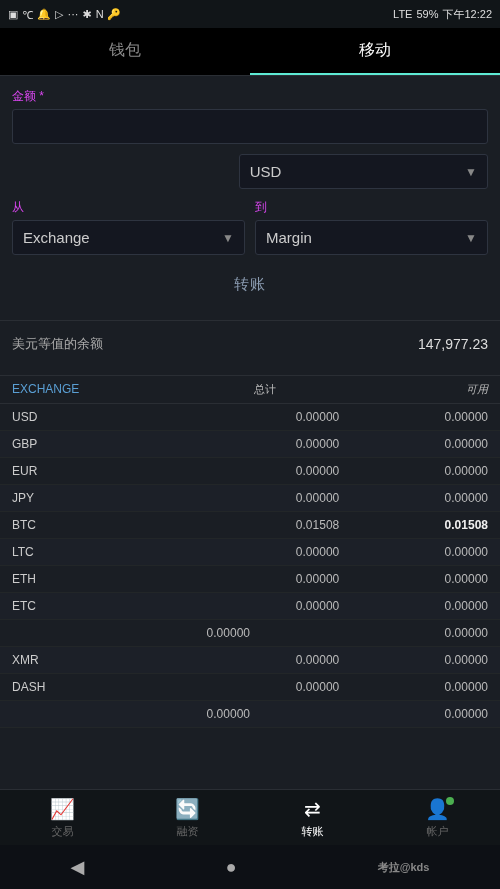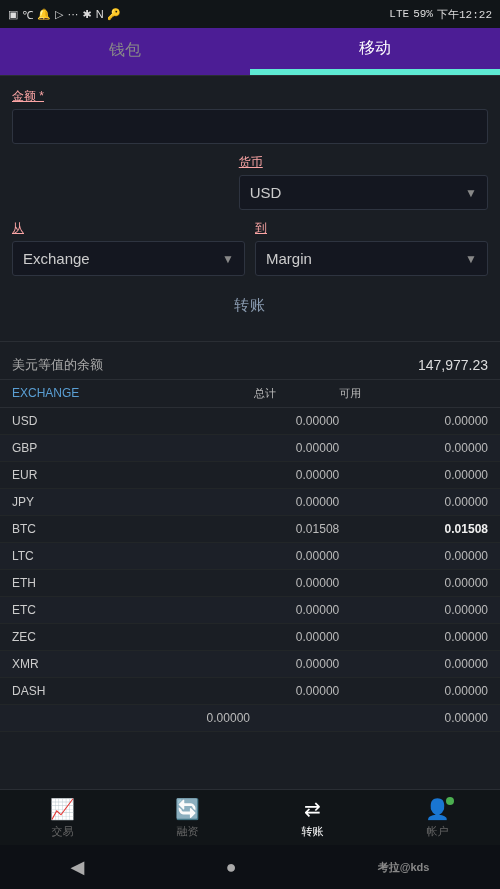--- a/index.html
+++ b/index.html
@@ -19,43 +19,43 @@
       height: 28px;
       background: #111518;
       display: flex;
       align-items: center;
       justify-content: space-between;
       padding: 0 8px;
       font-size: 11px;
       color: #ddd;
     }
     .status-left { display: flex; align-items: center; gap: 4px; }
-    .status-right { display: flex; align-items: center; gap: 4px; font-size: 11px; font-family: Liberation Mono, monospace; }
+    .status-right { display: flex; align-items: center; gap: 4px; font-size: 11px; }
 
     
     .top-tabs {
       display: flex;
       width: 100%;
       height: 48px;
-      background: #4c1d95;
+      background: #000000;
       border-bottom: 1px solid #2a2e34;
     }
     .top-tab {
       flex: 1;
       display: flex;
       align-items: center;
       justify-content: center;
       font-size: 16px;
       color: #888;
       cursor: pointer;
       border-bottom: 2px solid transparent;
     }
     .top-tab.active {
       color: #fff;
-      border-bottom: 6px solid #5eead4;
+      border-bottom: 2px solid #5eead4;
     }
 
     
     .form-area {
       background: #1a1e24;
       padding: 12px 12px 16px 12px;
       border-bottom: 1px solid #2a2e34;
     }
 
     .form-row {
@@ -65,23 +65,22 @@
     }
 
     .form-group {
       flex: 1;
       display: flex;
       flex-direction: column;
     }
 
     .form-label {
       font-size: 12px;
-      color: #fca5a5;
+      color: #d946ef;
       margin-bottom: 4px;
-      text-decoration: underline;
     }
 
     .form-input {
       background: #141720;
       border: 1px solid #2e3440;
       border-radius: 3px;
       color: #ccc;
       font-size: 15px;
       padding: 8px 10px;
       outline: none;
@@ -128,21 +127,21 @@
       border: none;
       color: #8a9bb0;
       font-size: 15px;
       padding: 10px 40px;
       cursor: pointer;
       letter-spacing: 1px;
     }
 
     
     .balance-section {
-      padding: 14px 12px 5px 12px;
+      padding: 14px 12px 22px 12px;
       display: flex;
       justify-content: space-between;
       align-items: center;
       font-size: 13px;
       color: #aaa;
       border-bottom: 1px solid #2a2e34;
     }
     .balance-value {
       color: #ddd;
       font-size: 14px;
@@ -156,21 +155,21 @@
 
     .table-header {
       display: flex;
       padding: 6px 12px;
       font-size: 11px;
       color: #666;
       border-bottom: 1px solid #2a2e34;
     }
     .table-header .col-name { flex: 1.2; color: #5a9fd4; font-size: 12px; text-transform: uppercase; }
     .table-header .col-total { flex: 1; text-align: center; }
-    .table-header .col-avail { flex: 1; text-align: left; }
+    .table-header .col-avail { flex: 1; text-align: right; font-style: italic; }
 
     .table-row-item {
       display: flex;
       padding: 6px 12px;
       font-size: 12px;
       border-bottom: 1px solid #222628;
       align-items: center;
     }
     .table-row-item:nth-child(even) { background: #1c2028; }
     .col-name { flex: 1.2; color: #ccc; }
@@ -268,21 +267,20 @@
 <div class="form-area">
 
   <div class="amount-row">
     <div class="form-label">金额 *</div>
     <input class="form-input" type="text" value="" style="">
   </div>
 
   <div style="display:flex; gap:10px; margin-bottom:10px;">
     <div style="flex:1"></div>
     <div class="form-group" style="flex:1.15;">
-      <div class="form-label">货币</div>
       <div class="form-select-wrapper">
         <span class="form-select-text">USD</span>
         <span class="form-select-arrow">▼</span>
       </div>
     </div>
   </div>
 
   <div class="form-row">
     <div class="form-group">
       <div class="form-label">从</div>
@@ -351,21 +349,20 @@
       <span class="col-name">ETH</span>
       <span class="col-total">0.00000</span>
       <span class="col-avail">0.00000</span>
     </div>
     <div class="table-row-item">
       <span class="col-name">ETC</span>
       <span class="col-total">0.00000</span>
       <span class="col-avail">0.00000</span>
     </div>
     <div class="table-row-item">
-      <span class="col-name">ZEC</span>
       <span class="col-total">0.00000</span>
       <span class="col-avail">0.00000</span>
     </div>
     <div class="table-row-item">
       <span class="col-name">XMR</span>
       <span class="col-total">0.00000</span>
       <span class="col-avail">0.00000</span>
     </div>
     <div class="table-row-item">
       <span class="col-name">DASH</span>

